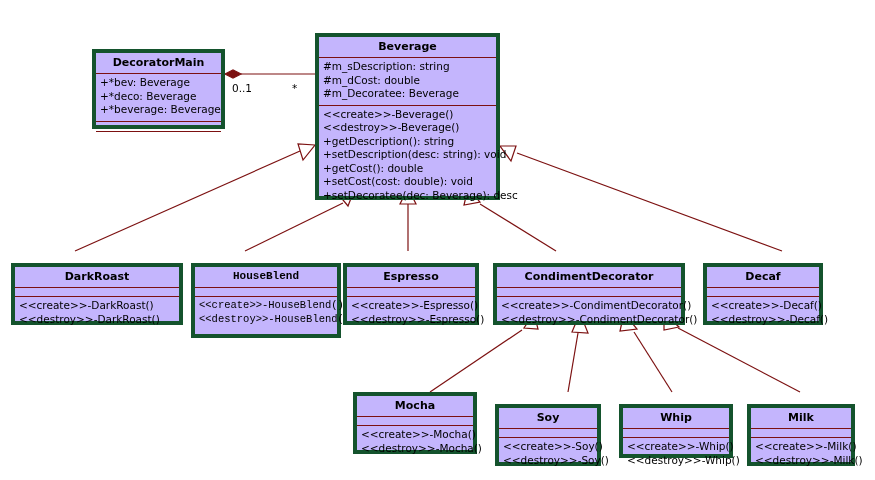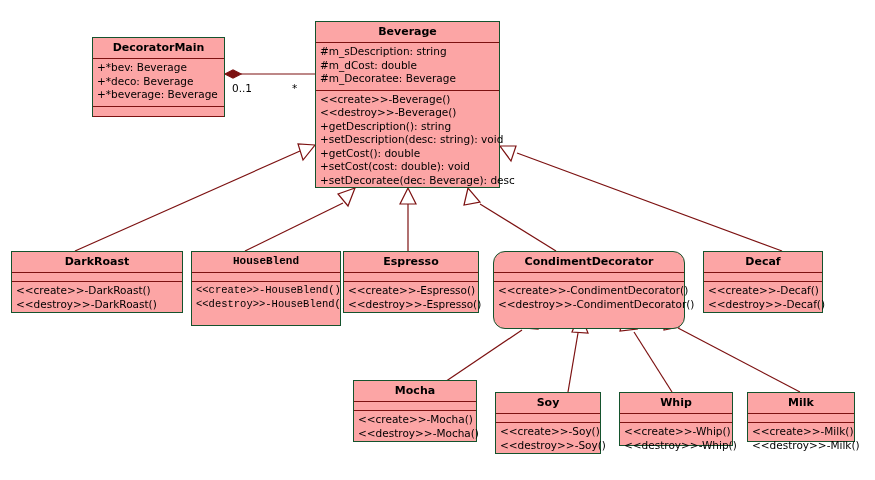--- a/index.html
+++ b/index.html
@@ -20,23 +20,24 @@
     position: absolute;
     left: 0;
     top: 0;
     width: 875px;
     height: 480px;
     pointer-events: none;
   }
   .uml-class {
     position: absolute;
     box-sizing: border-box;
-    border: 1px solid #14532d;
-    background: #fca5a5;
+    border: 4px solid #14532d;
+    background: #c4b5fd;
     z-index: 2;
+    margin-top: 12px;
   }
   .uml-name {
     box-sizing: border-box;
     text-align: center;
     font-weight: bold;
     font-size: 11px;
     color: #000000;
     padding: 3px 4px 4px 4px;
     border-bottom: 1px solid #7c1111;
     line-height: 13px;
@@ -184,21 +185,21 @@
         </div>
       </div>
       <div class="uml-class" style="left: 343px; top: 251px; width: 136px; height: 62px;">
         <div class="uml-name">Espresso</div>
         <div class="uml-attrs empty"></div>
         <div class="uml-ops">
           <span class="member">&lt;&lt;create&gt;&gt;-Espresso()</span>
           <span class="member">&lt;&lt;destroy&gt;&gt;-Espresso()</span>
         </div>
       </div>
-      <div class="uml-class" style="left: 493px; top: 251px; width: 192px; height: 78px; border-radius: 12px;">
+      <div class="uml-class" style="left: 493px; top: 251px; width: 192px; height: 62px;">
         <div class="uml-name">CondimentDecorator</div>
         <div class="uml-attrs empty"></div>
         <div class="uml-ops">
           <span class="member">&lt;&lt;create&gt;&gt;-CondimentDecorator()</span>
           <span class="member">&lt;&lt;destroy&gt;&gt;-CondimentDecorator()</span>
         </div>
       </div>
       <div class="uml-class" style="left: 703px; top: 251px; width: 120px; height: 62px;">
         <div class="uml-name">Decaf</div>
         <div class="uml-attrs empty"></div>
@@ -224,21 +225,21 @@
         </div>
       </div>
       <div class="uml-class" style="left: 619px; top: 392px; width: 114px; height: 54px;">
         <div class="uml-name">Whip</div>
         <div class="uml-attrs empty"></div>
         <div class="uml-ops">
           <span class="member">&lt;&lt;create&gt;&gt;-Whip()</span>
           <span class="member">&lt;&lt;destroy&gt;&gt;-Whip()</span>
         </div>
       </div>
-      <div class="uml-class" style="left: 747px; top: 392px; width: 108px; height: 50px;">
+      <div class="uml-class" style="left: 747px; top: 392px; width: 108px; height: 62px;">
         <div class="uml-name">Milk</div>
         <div class="uml-attrs empty"></div>
         <div class="uml-ops">
           <span class="member">&lt;&lt;create&gt;&gt;-Milk()</span>
           <span class="member">&lt;&lt;destroy&gt;&gt;-Milk()</span>
         </div>
       </div>
     </div>
   <div id="labels-layer">
       <div class="multiplicity" style="left: 232px; top: 82px;">0..1</div>

